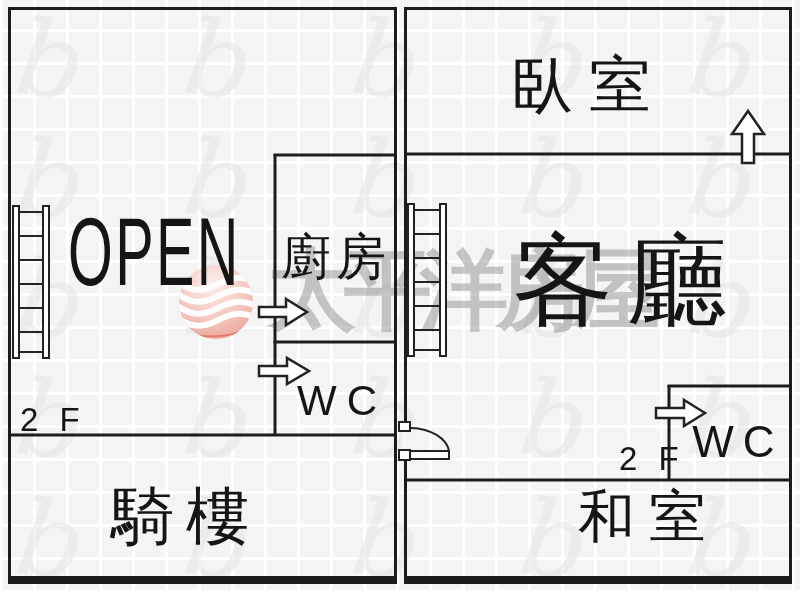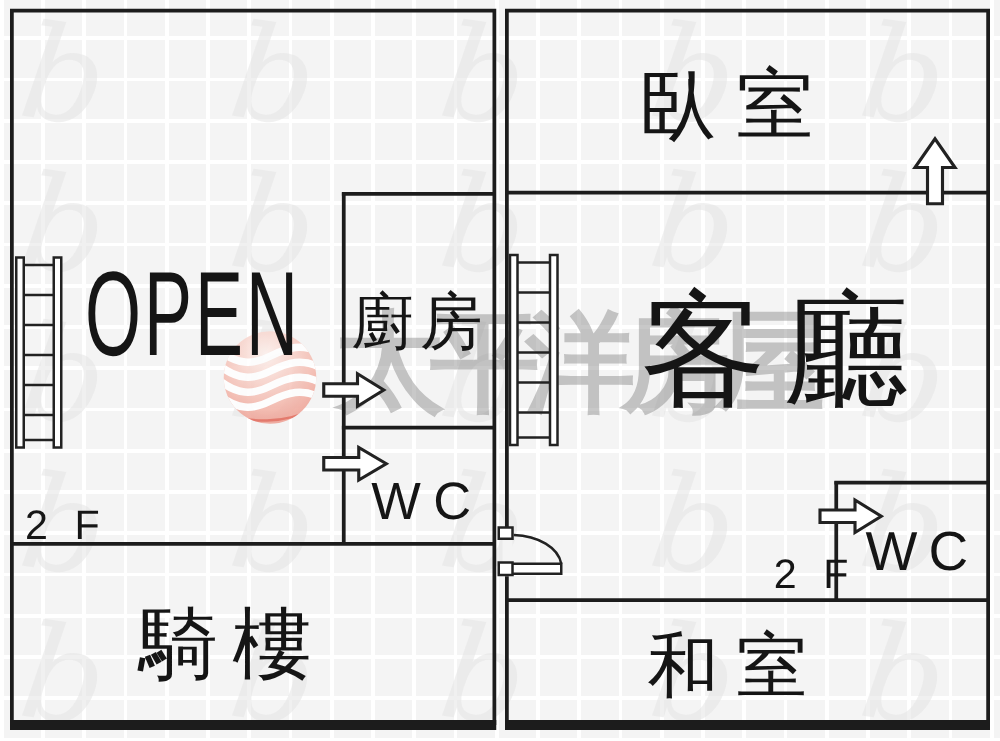--- a/index.html
+++ b/index.html
@@ -41,21 +41,21 @@
     font-weight:300;
   }
   .kitchen-label{left:281px;top:232px;width:102px;font-size:50px;letter-spacing:5px;font-weight:400;}
   .wc1-label{left:292px;top:380px;width:100px;font-size:42px;letter-spacing:10px;}
   .f1-label{left:20px;top:403px;font-size:33px;letter-spacing:6px;}
   .arcade-label{left:56px;top:485px;width:260px;font-size:63px;letter-spacing:12px;font-weight:400;}
   .bedroom-label{left:459px;top:54px;width:260px;font-size:62px;letter-spacing:16px;font-weight:400;}
   .living-label{left:472px;top:230px;width:310px;font-size:100px;letter-spacing:14px;font-weight:400;}
   .f2-label{left:619px;top:442px;font-size:33px;letter-spacing:6px;text-align:center;}
   .wc2-label{left:688px;top:420px;width:100px;font-size:44px;letter-spacing:9px;}
-  .tatami-label{left:458px;top:505px;width:262px;font-size:57px;letter-spacing:14px;font-weight:400;}
+  .tatami-label{left:458px;top:488px;width:262px;font-size:57px;letter-spacing:14px;font-weight:400;text-align:right;}
 </style>
 </head>
 <body>
 
 <div class="canvas">
 
   <svg class="layer" width="800" height="593">
     <defs>
       <pattern id="glyphs" width="168" height="120" patternUnits="userSpaceOnUse">
         <text x="18" y="98" font-family="DejaVu Serif, serif" font-style="italic" font-size="104" fill="#e3e3e3" opacity="0.55" transform="rotate(8 60 60)">b</text>

